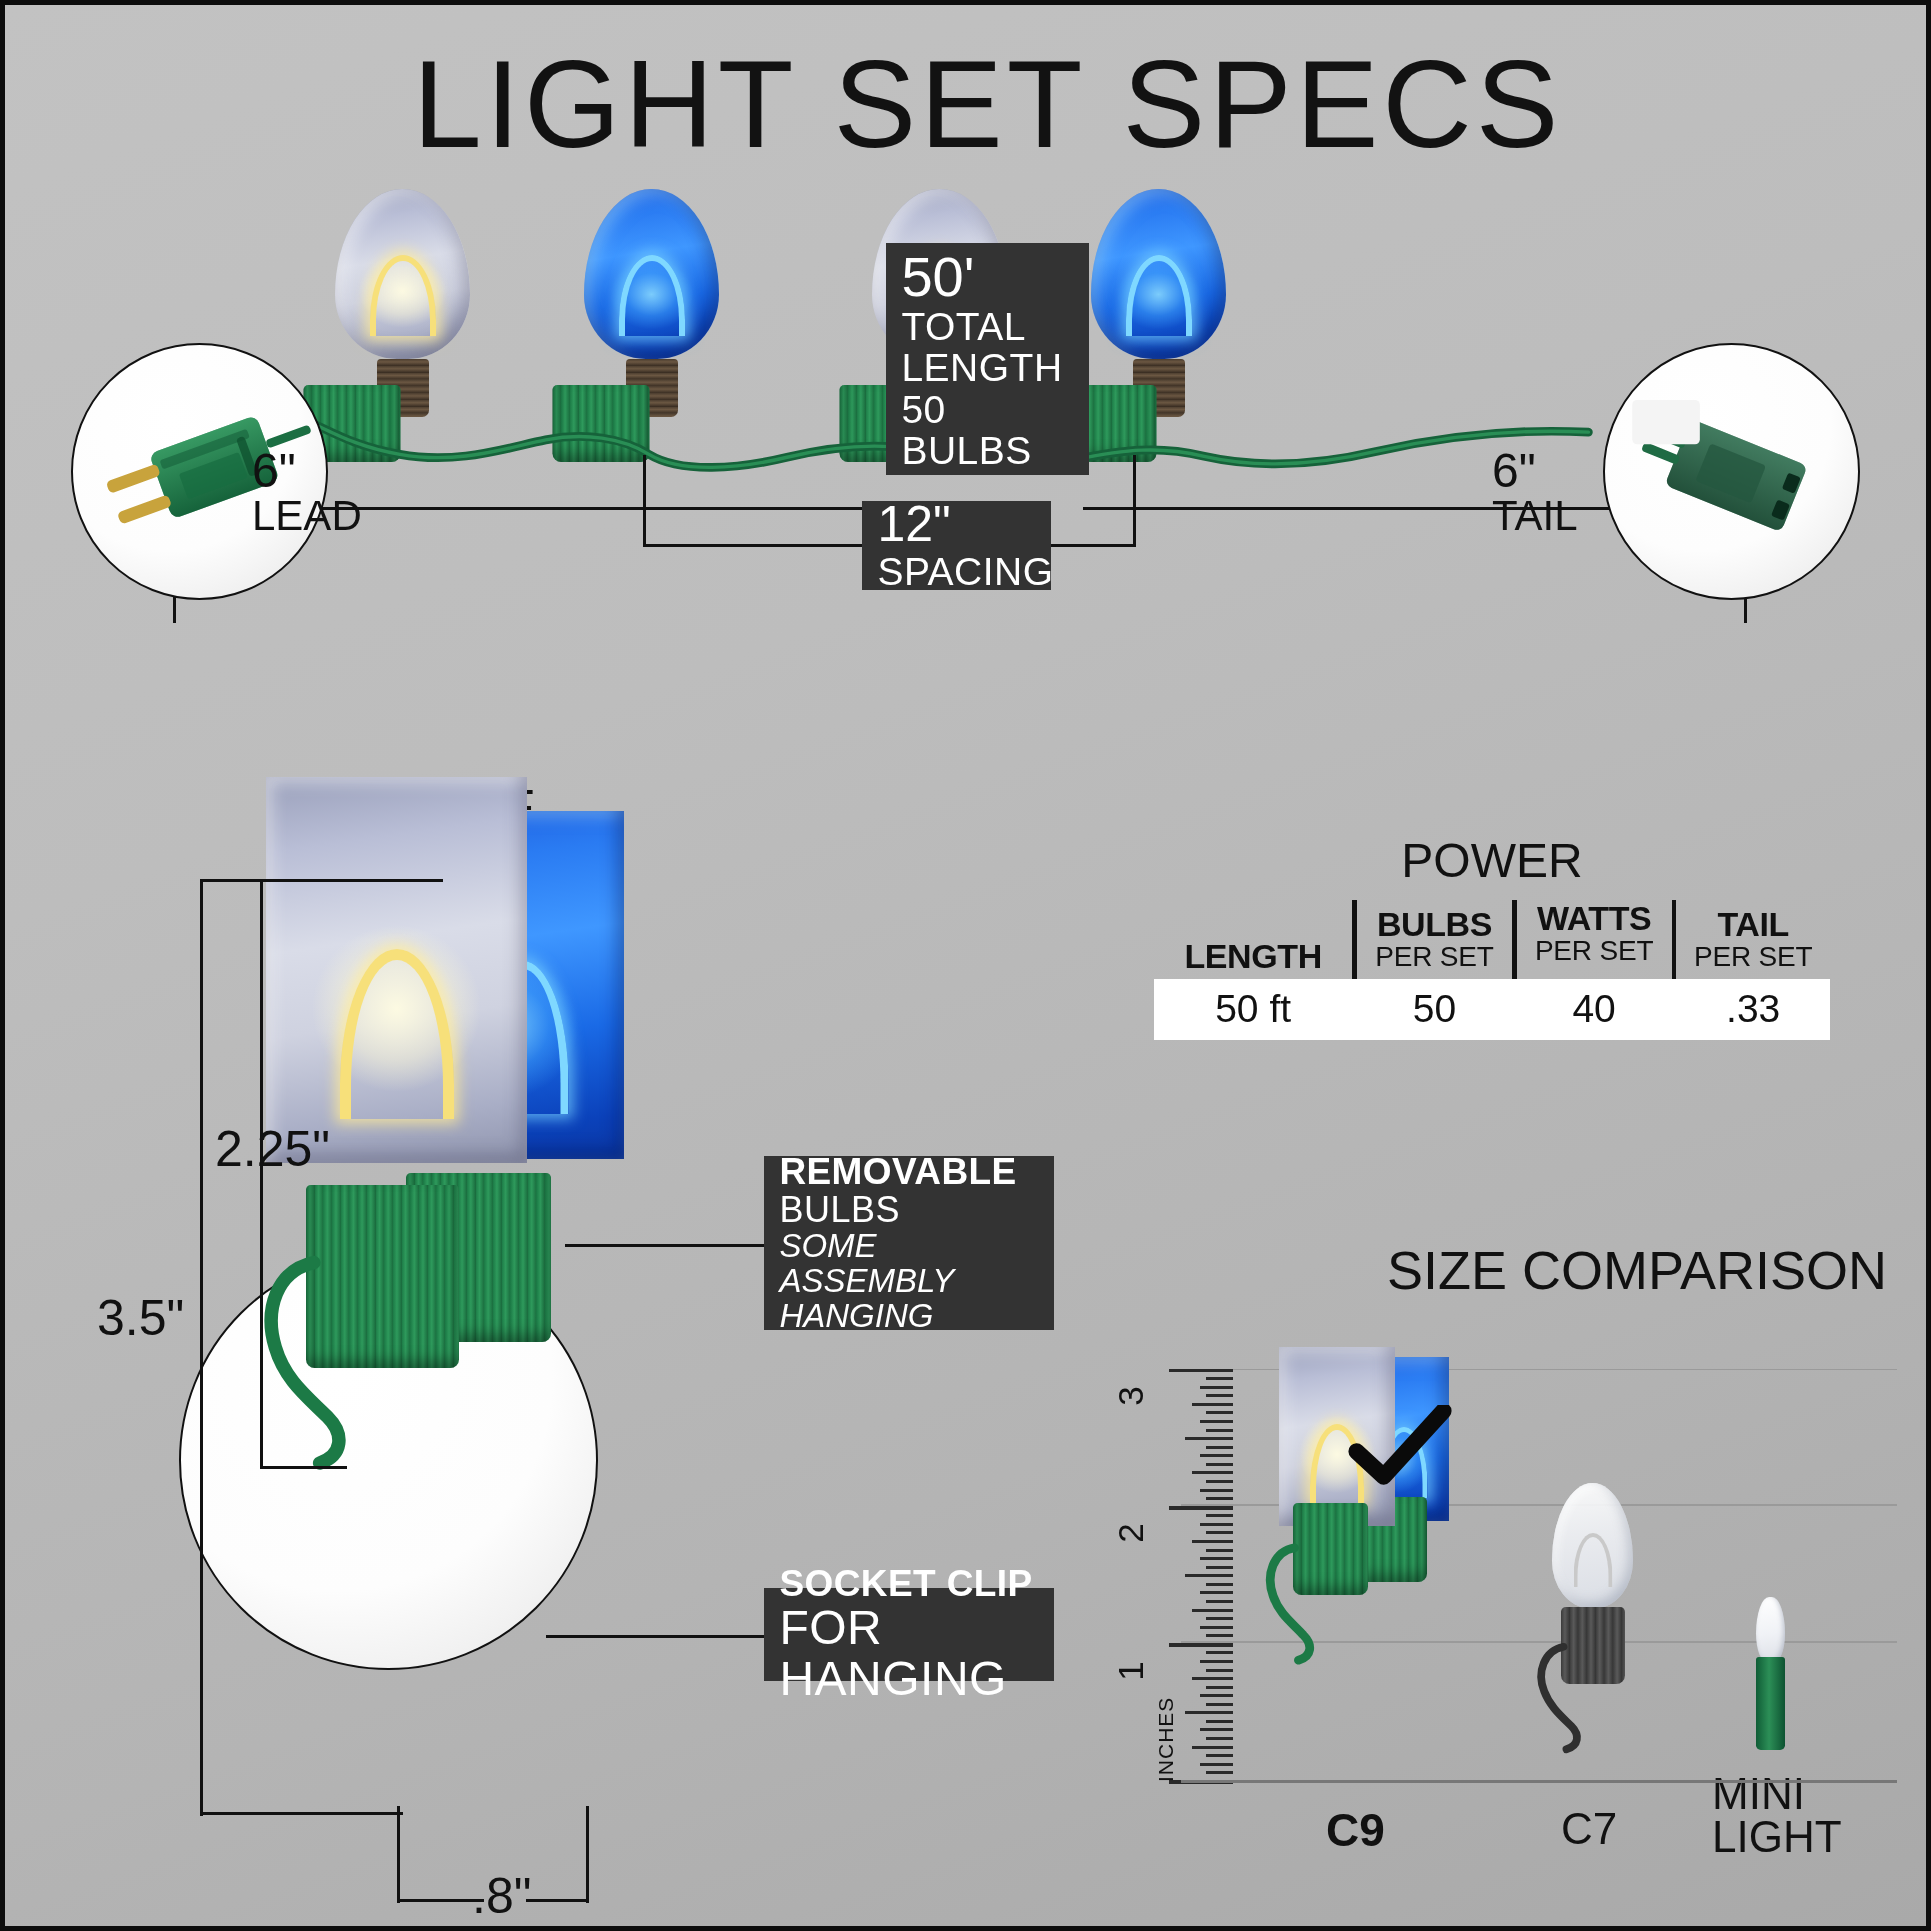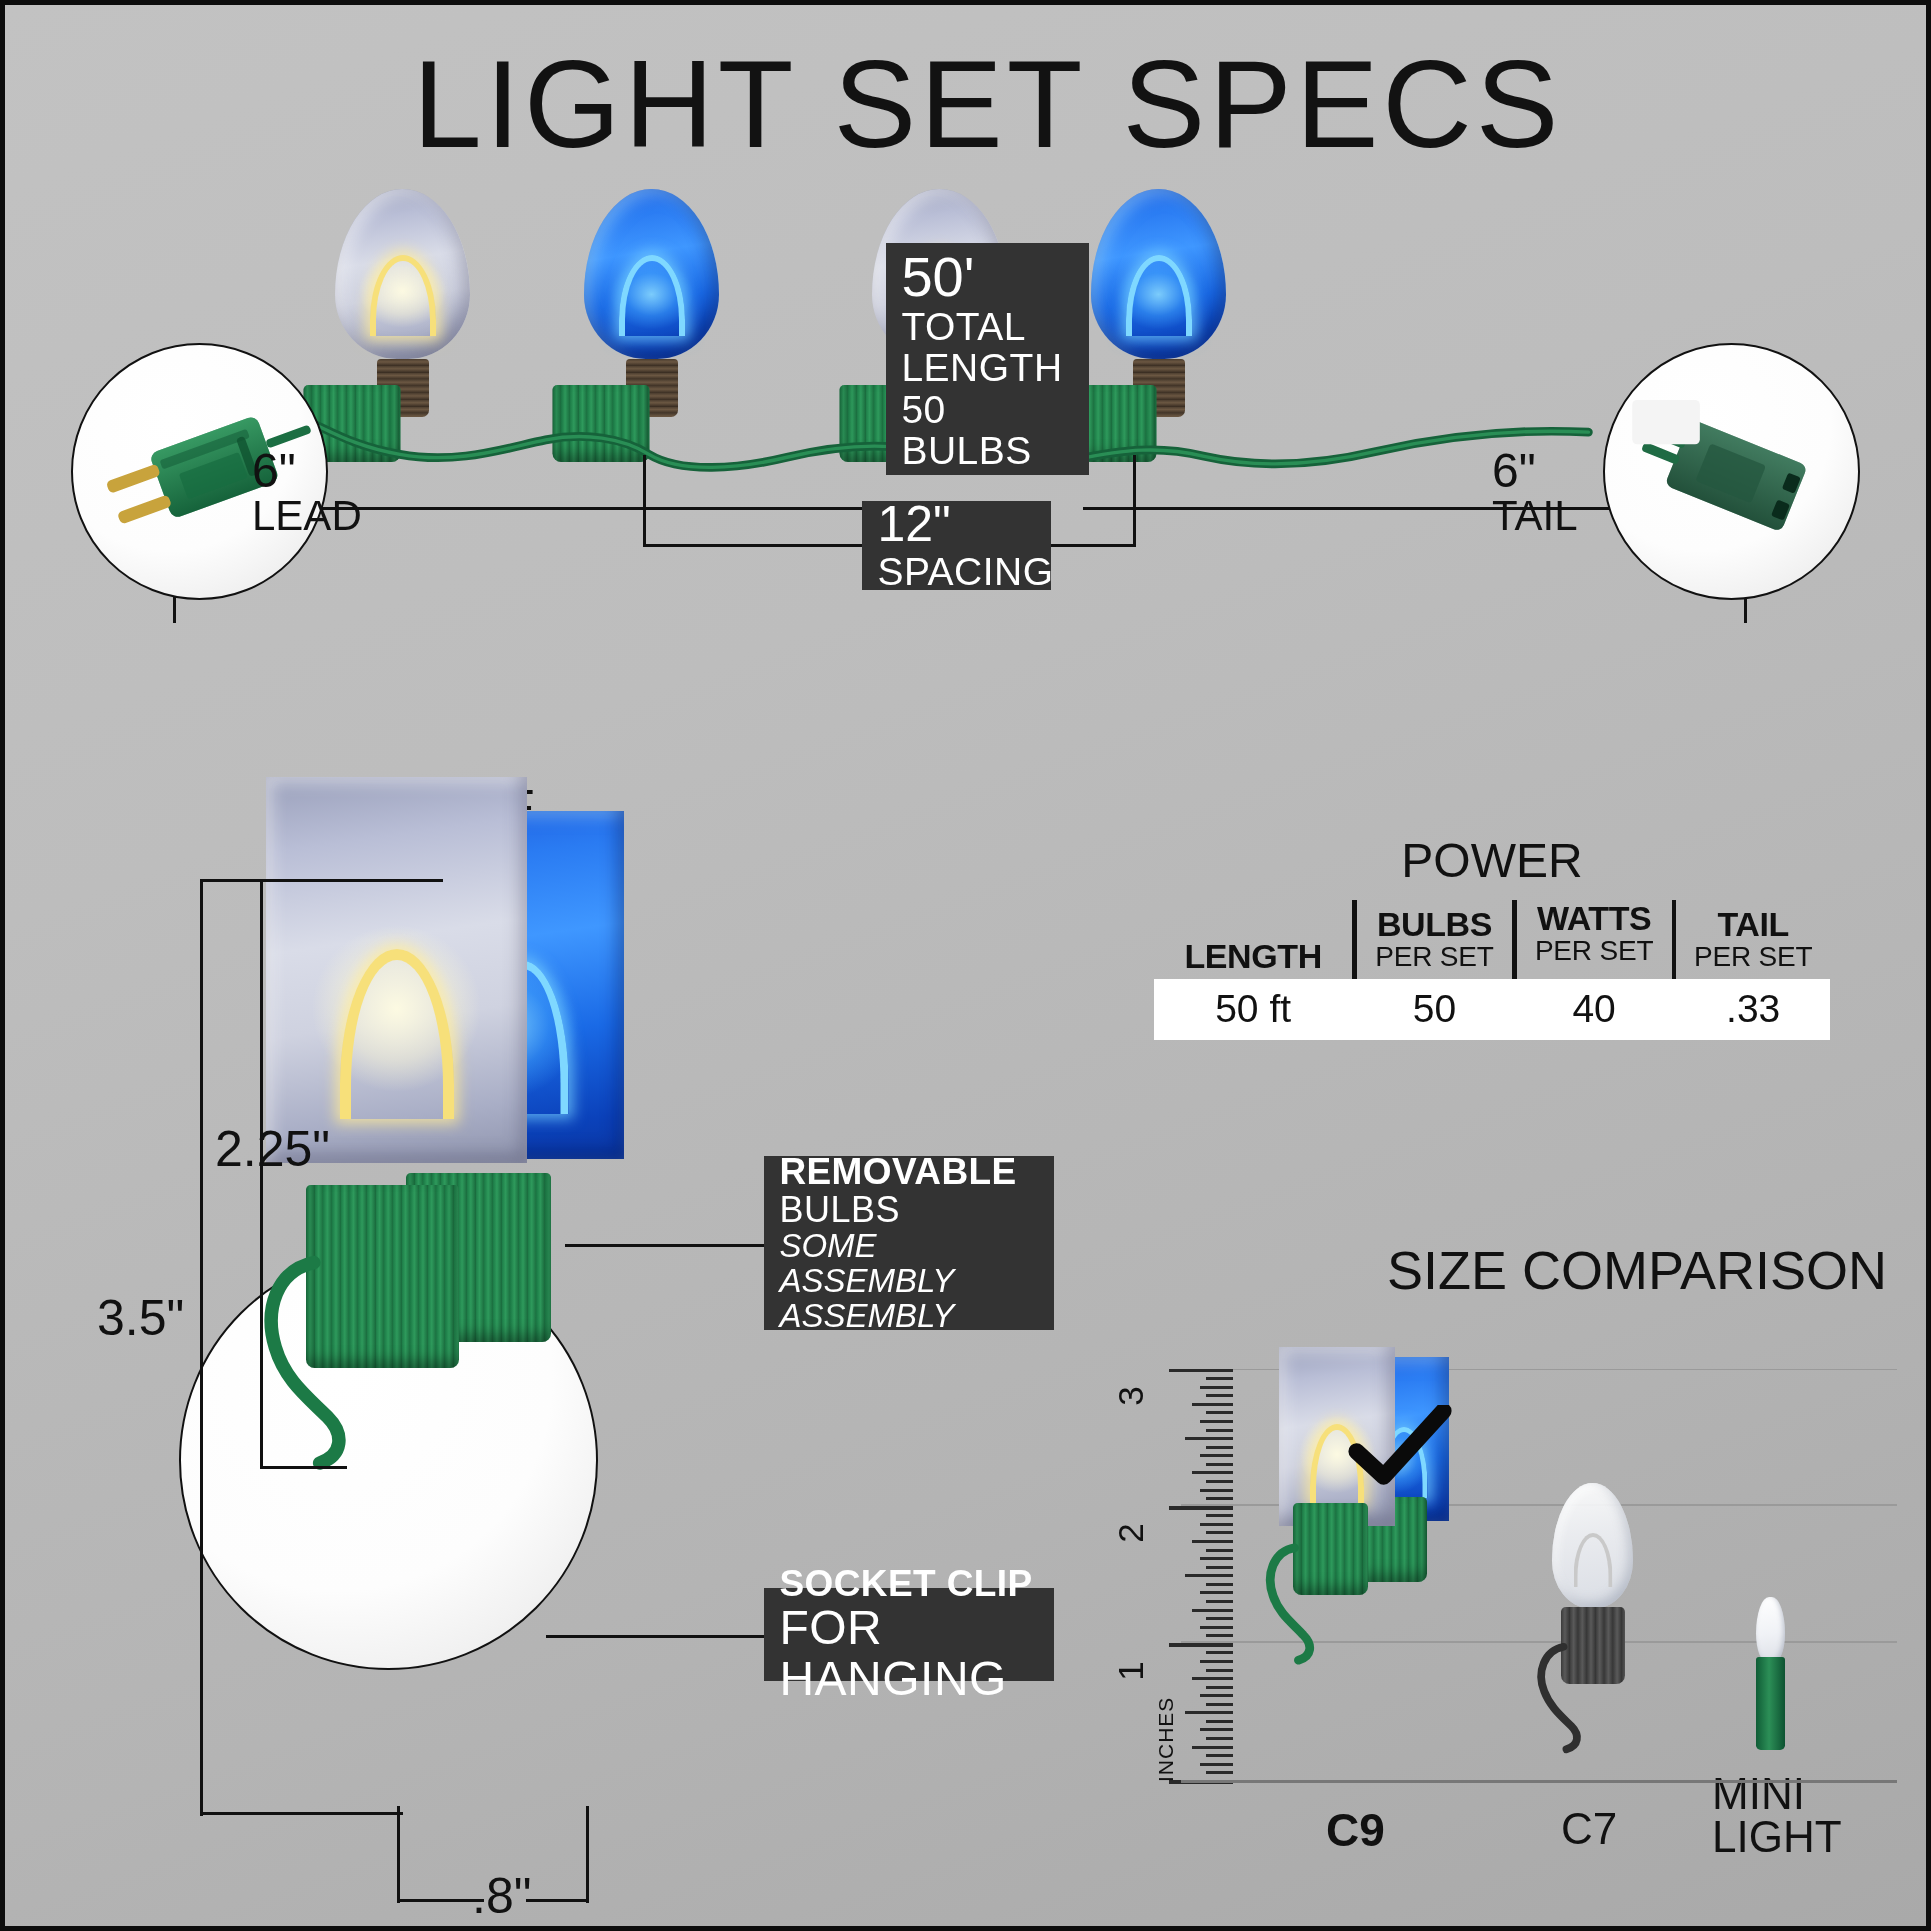--- a/index.html
+++ b/index.html
@@ -282,21 +282,21 @@
   <div class="abs vline" style="left:581px;top:1801px;height:97px;"></div>
   <div class="abs hline" style="left:392px;top:1894px;width:87px;"></div>
   <div class="abs hline" style="left:521px;top:1894px;width:63px;"></div>
   <div class="abs dimlabel" style="left:467px;top:1862px;">.8"</div>
 
   <div class="abs hline" style="left:560px;top:1239px;width:203px;"></div>
   <div class="abs callout" style="left:759px;top:1151px;width:290px;height:174px;display:flex;flex-direction:column;justify-content:center;">
     <span class="bold">REMOVABLE</span>
     <span class="med" style="font-size:36px;">BULBS</span>
     <span class="ital">SOME ASSEMBLY</span>
-    <span class="ital">ASSEMBLY</span>
+    <span class="ital">HANGING</span>
   </div>
 
   <div class="abs hline" style="left:541px;top:1630px;width:222px;"></div>
   <div class="abs callout" style="left:759px;top:1583px;width:290px;height:93px;display:flex;flex-direction:column;justify-content:center;">
     <span class="bold">SOCKET CLIP</span>
     <span class="med" style="font-size:48px;">FOR HANGING</span>
   </div>
 
   <div class="abs" style="left:1149px;top:828px;width:676px;">
     <div id="power-title">POWER</div>

